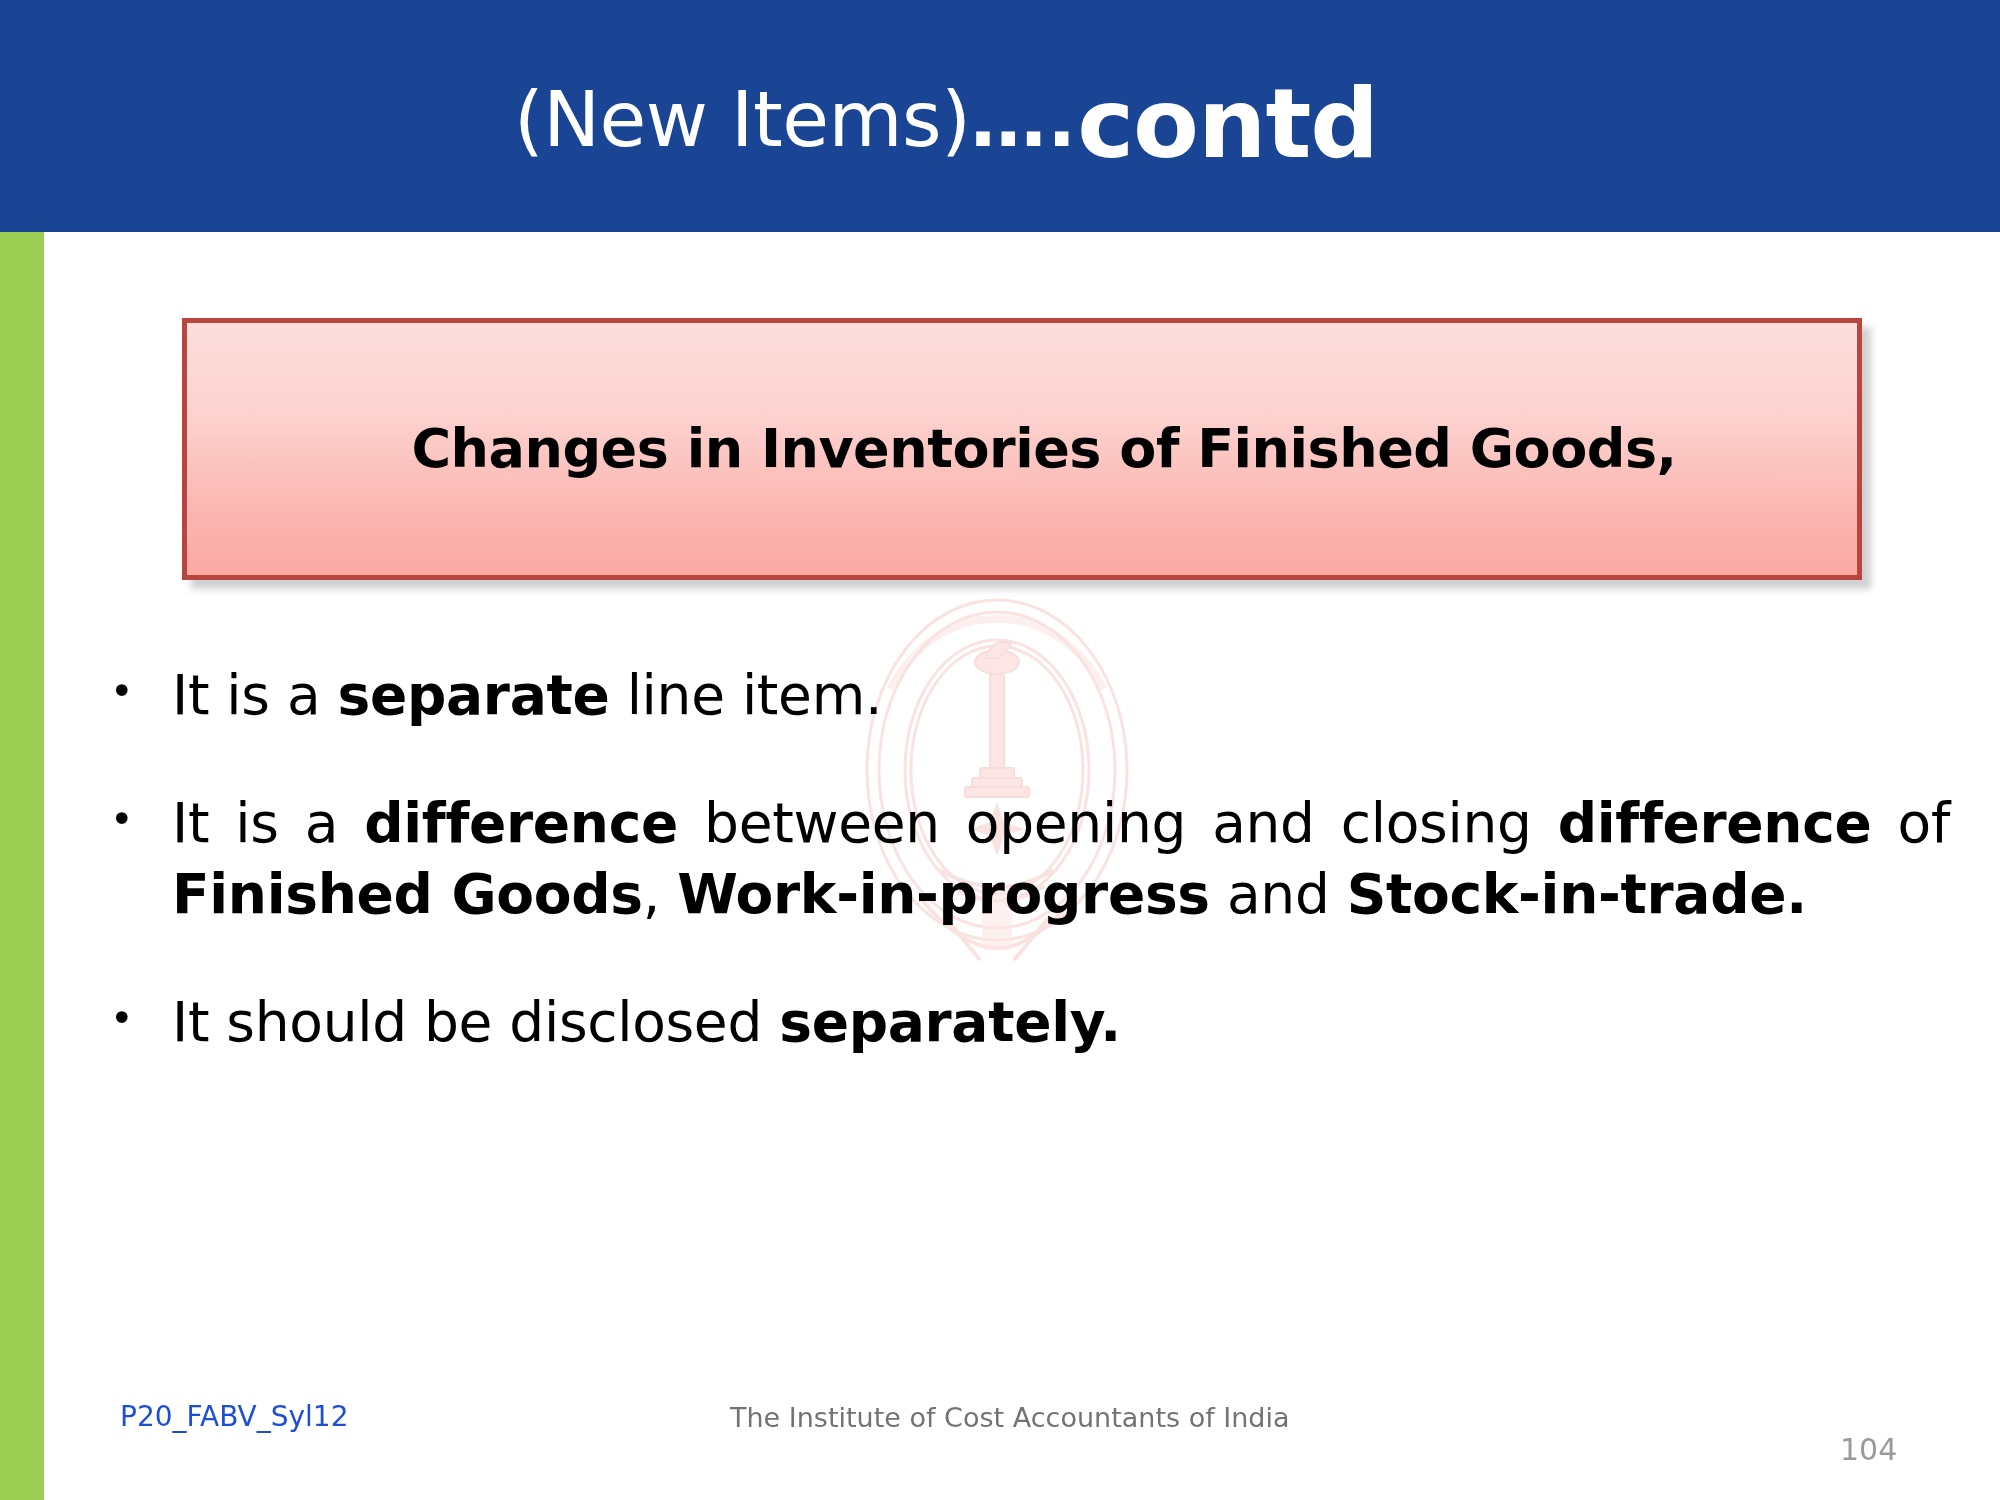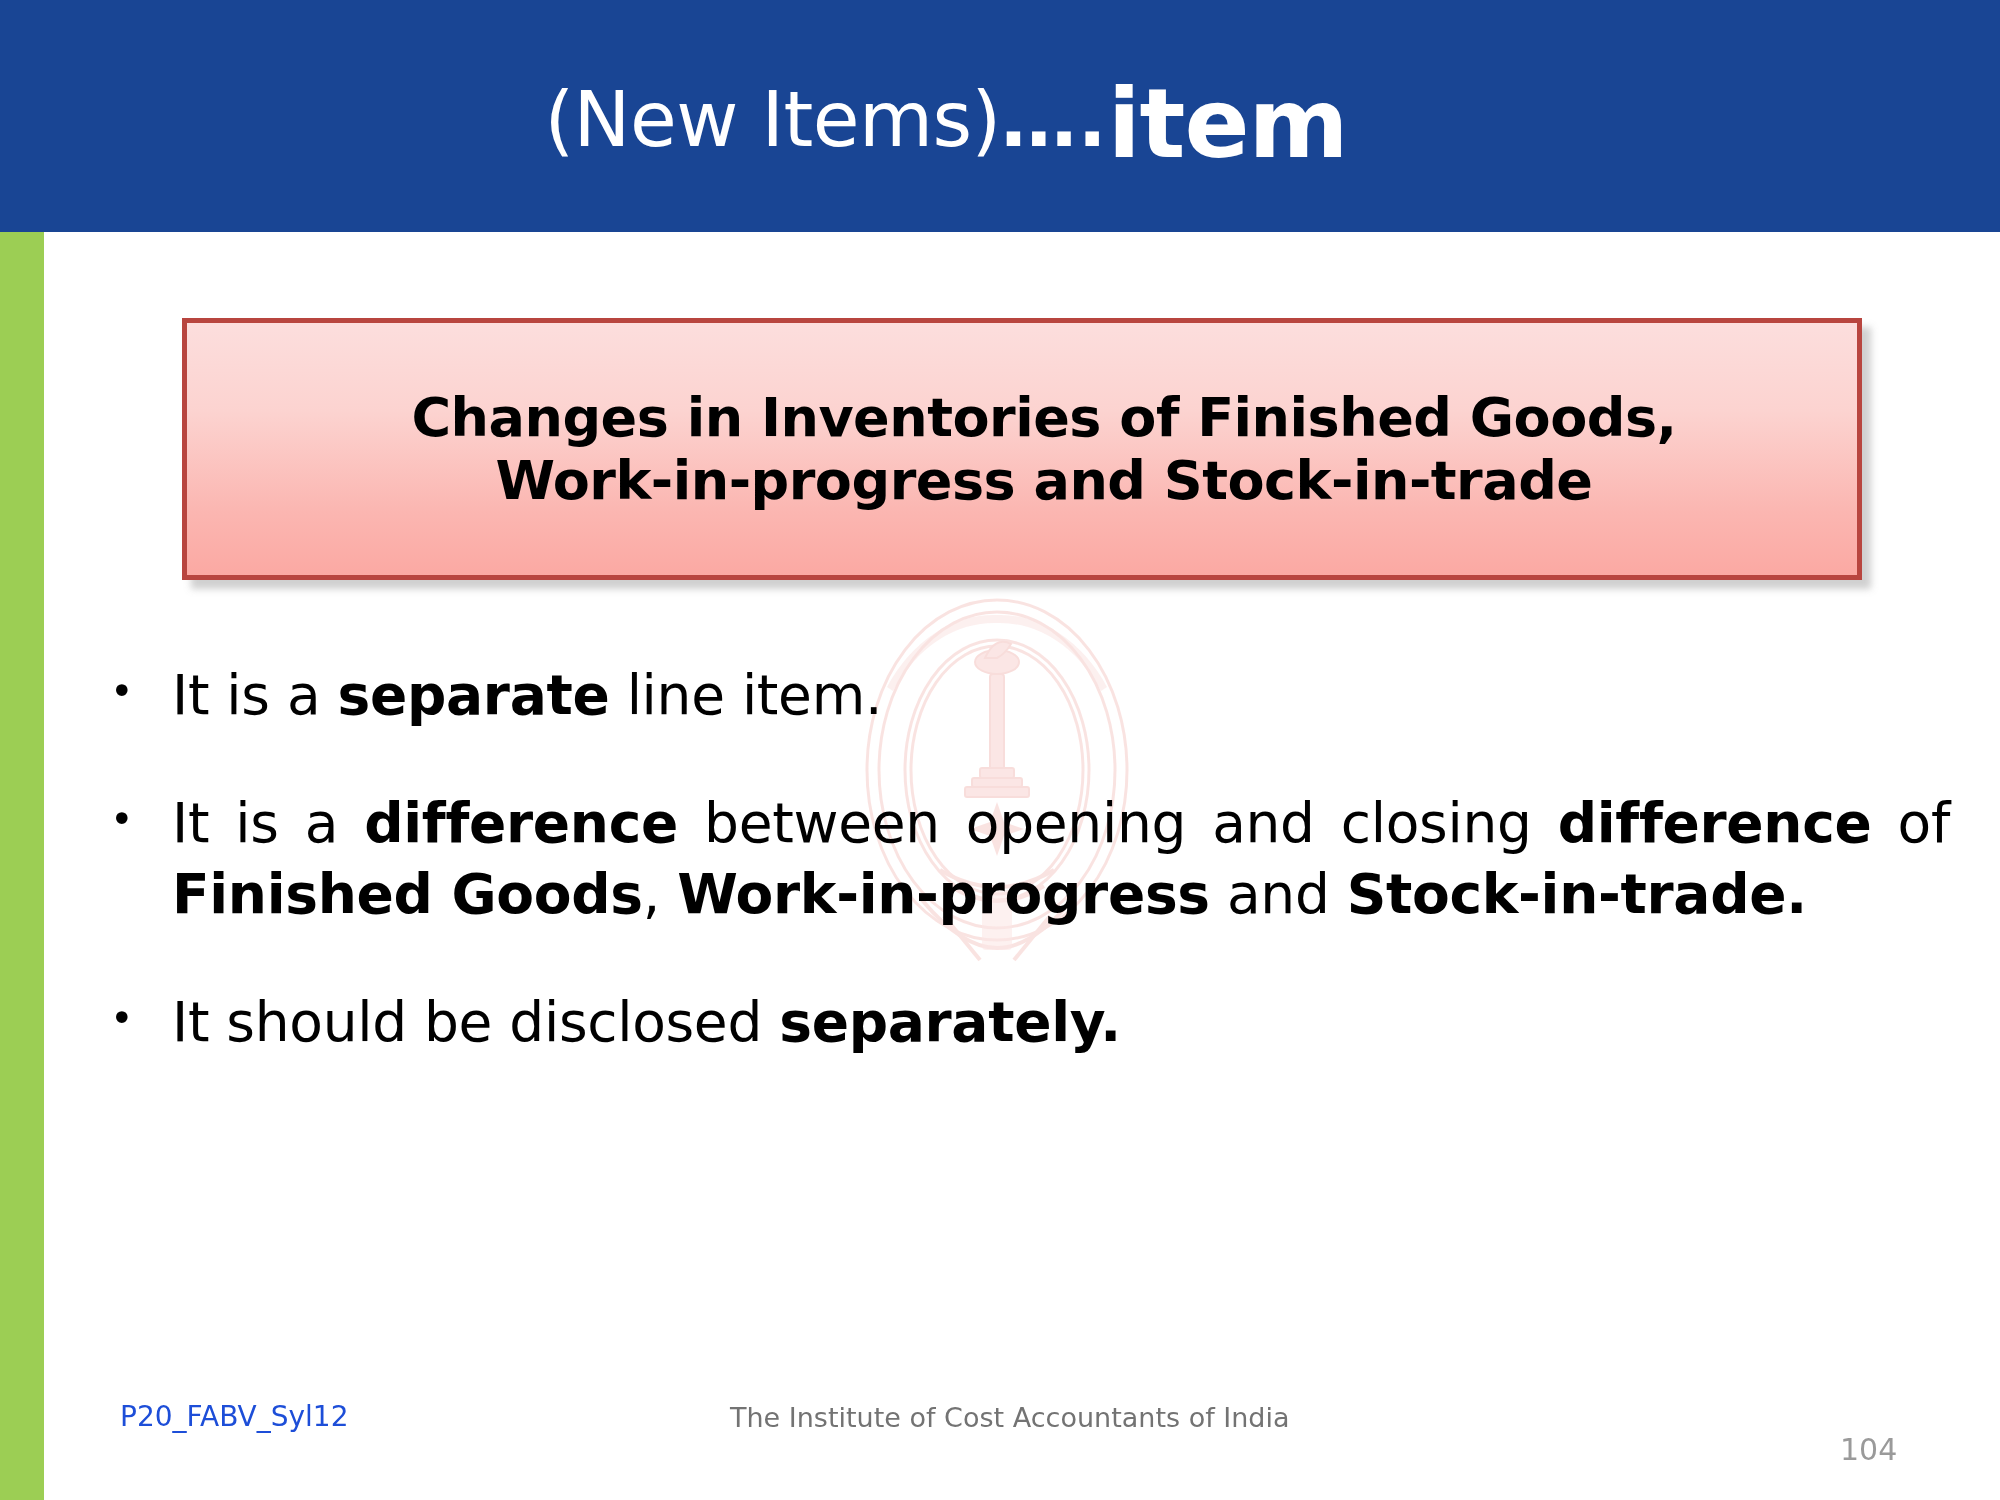--- a/index.html
+++ b/index.html
@@ -199,21 +199,21 @@
 </style>
 </head>
 <body>
 
 <div class="slide">
 
   <div class="header-banner">
     <div class="header-title">
       <span class="title-main">(New Items)</span>
         <span class="title-dots">….</span>
-        <span class="title-contd">item</span>
+        <span class="title-contd">contd</span>
     </div>
   </div>
 
   <div class="left-green-bar"></div>
 
   <div class="watermark">
     <svg width="350" height="430" viewBox="0 0 350 430" xmlns="http://www.w3.org/2000/svg">
       <g fill="none" stroke="#f3bdb9" stroke-width="3">
         <ellipse cx="175" cy="200" rx="130" ry="170"></ellipse>
         <ellipse cx="175" cy="200" rx="118" ry="158"></ellipse>
@@ -247,21 +247,20 @@
         <path d="M228 346 l-36 44"></path>
       </g>
       <g fill="#f6c6c3">
         <rect x="160" y="320" width="30" height="60" rx="4" opacity="0.6"></rect>
       </g>
     </svg>
   </div>
 
   <div class="pink-box">
     <div class="pink-box-line">Changes in Inventories of Finished Goods,</div>
-    <div class="pink-box-line">Work-in-progress and Stock-in-trade</div>
   </div>
 
   <div class="bullets">
 
     <div class="bullet-row">
       <div class="bullet-marker">•</div>
       <div class="bullet-text">
         <span>It is a </span><b>separate</b><span> line item.</span>
       </div>
     </div>

